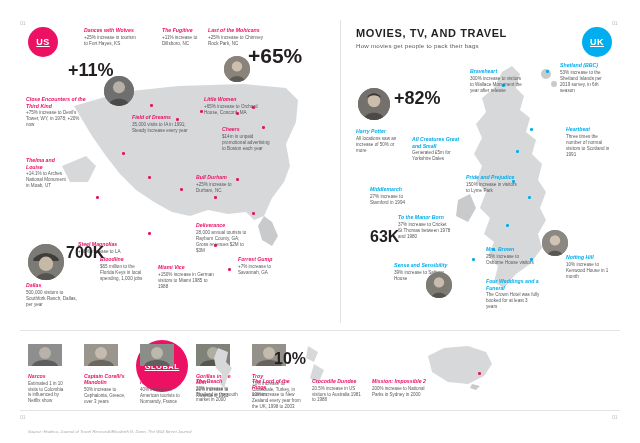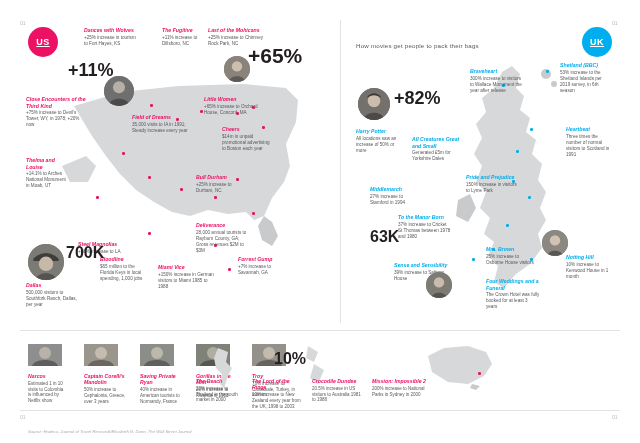--- a/index.html
+++ b/index.html
@@ -86,24 +86,26 @@
   <div class="tick" style="left:20px; top:20px;">01</div>
   <div class="tick" style="left:612px; top:20px;">01</div>
   <div class="tick" style="left:20px; top:414px;">01</div>
   <div class="tick" style="left:612px; top:414px;">01</div>
 
   <div class="vrule" style="left:340px; top:20px; bottom:120px;"></div>
 
   <div class="hrule" style="left:20px; right:20px; top:330px; width:600px;"></div>
   <div class="hrule" style="left:20px; right:20px; top:410px; width:600px;"></div>
 
+  <div class="title">MOVIES, TV, AND TRAVEL</div>
   <div class="subtitle">How movies get people to pack their bags</div>
 
   <div class="badge badge-us">US</div>
   <div class="badge badge-uk">UK</div>
+  <div class="badge badge-global">GLOBAL</div>
 
   <div class="map" style="left:58px; top:70px;">
     <svg width="256" height="200" viewBox="0 0 256 200">
       <path class="mapfill" d="M16 36 L64 22 L120 16 L186 14 L228 18 L240 30 L238 52 L228 74 L232 96
         L226 112 L214 128 L206 146 L196 150 L188 142 L170 144 L150 140 L132 146 L114 142
         L96 132 L78 120 L62 104 L48 86 L34 66 Z"></path>
       <path class="mapfill2" d="M206 146 L214 152 L220 166 L214 176 L204 170 L200 156 Z"></path>
       <path class="mapfill" d="M4 96 L28 86 L38 96 L30 112 L12 112 Z"></path>
     </svg>
   </div>

